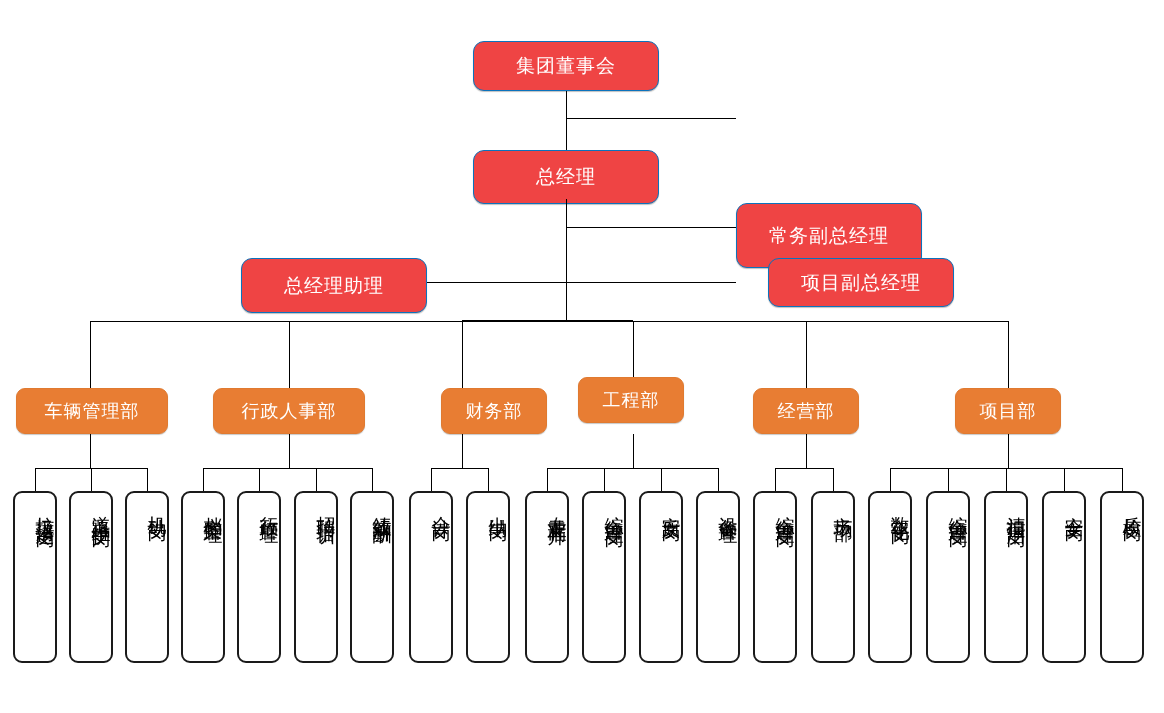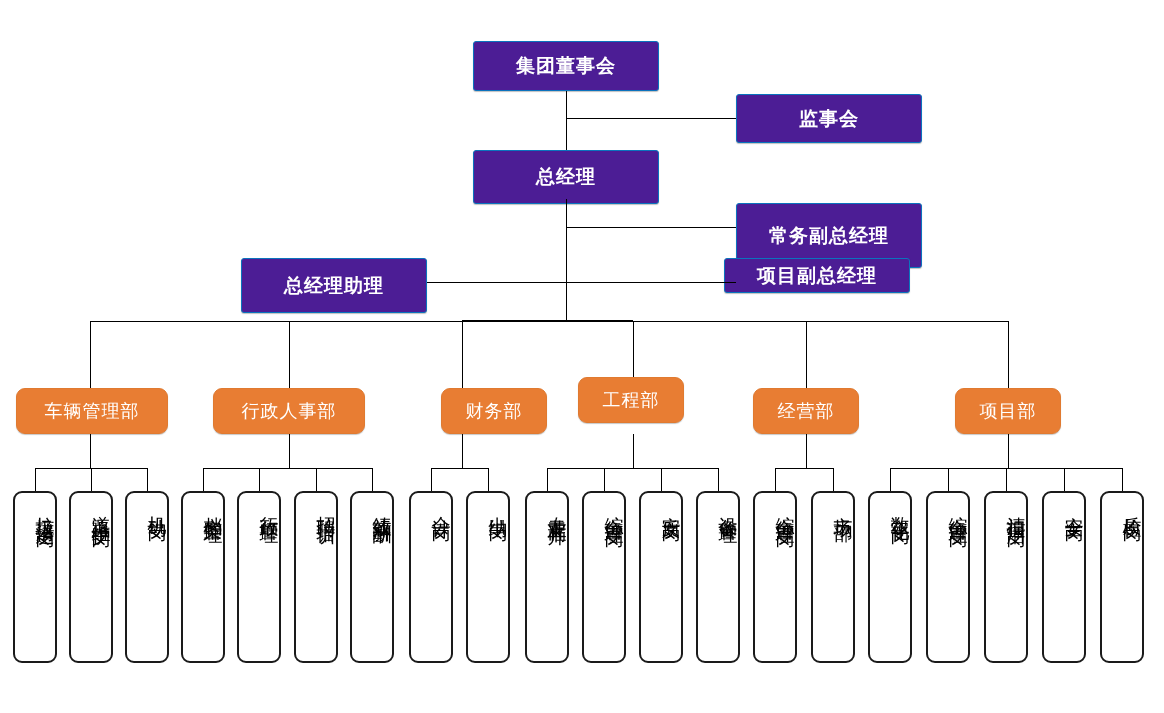--- a/index.html
+++ b/index.html
@@ -31,26 +31,25 @@
     position: absolute;
     box-sizing: border-box;
     display: flex;
     align-items: center;
     justify-content: center;
     text-align: center;
     color: #ffffff;
     letter-spacing: 1px;
   }
   .node-blue {
-    background: #4c1d95;
+    background: #ef4444;
     border: 1px solid #0b73bd;
-    border-radius: 3px;
+    border-radius: 11px;
     font-size: 19px;
     box-shadow: 0 1px 1px rgba(0,0,0,0.25);
-    font-weight: bold;
   }
   .node-orange {
     background: #e87d33;
     border: 1px solid #e07a30;
     border-radius: 9px;
     font-size: 18px;
     box-shadow: 0 1px 1px rgba(0,0,0,0.22);
   }
   .node-leaf {
     background: #ffffff;
@@ -70,37 +69,34 @@
 </style>
 </head>
 <body>
 
 <div id="chart-root">
 
   <div class="node node-blue" style="left:473px; top:41px; width:186px; height:50px;">
     <span>集团董事会</span>
   </div>
 
-  <div class="node node-blue" style="left:736px; top:94px; width:186px; height:49px;">
-    <span>监事会</span>
-  </div>
 
   <div class="node node-blue" style="left:473px; top:150px; width:186px; height:54px;">
     <span>总经理</span>
   </div>
 
   <div class="node node-blue" style="left:736px; top:203px; width:186px; height:65px;">
     <span>常务副总经理</span>
   </div>
 
   <div class="node node-blue" style="left:241px; top:258px; width:186px; height:55px;">
     <span>总经理助理</span>
   </div>
 
-  <div class="node node-blue" style="left:724px; top:258px; width:186px; height:35px;">
+  <div class="node node-blue" style="left:768px; top:258px; width:186px; height:49px;">
     <span>项目副总经理</span>
   </div>
 
   <div class="line line-v" style="left:566px; top:91px; height:59px;"></div>
 
   <div class="line line-h" style="left:566px; top:118px; width:170px;"></div>
 
   <div class="line line-v" style="left:566px; top:199px; height:122px;"></div>
 
   <div class="line line-h" style="left:566px; top:227px; width:170px;"></div>

